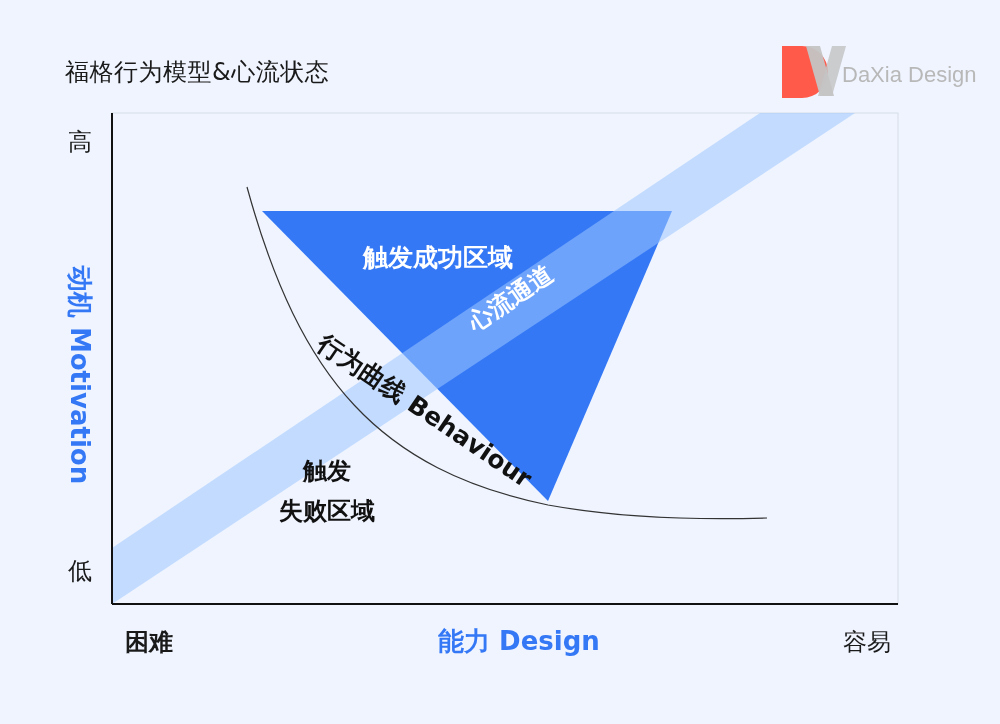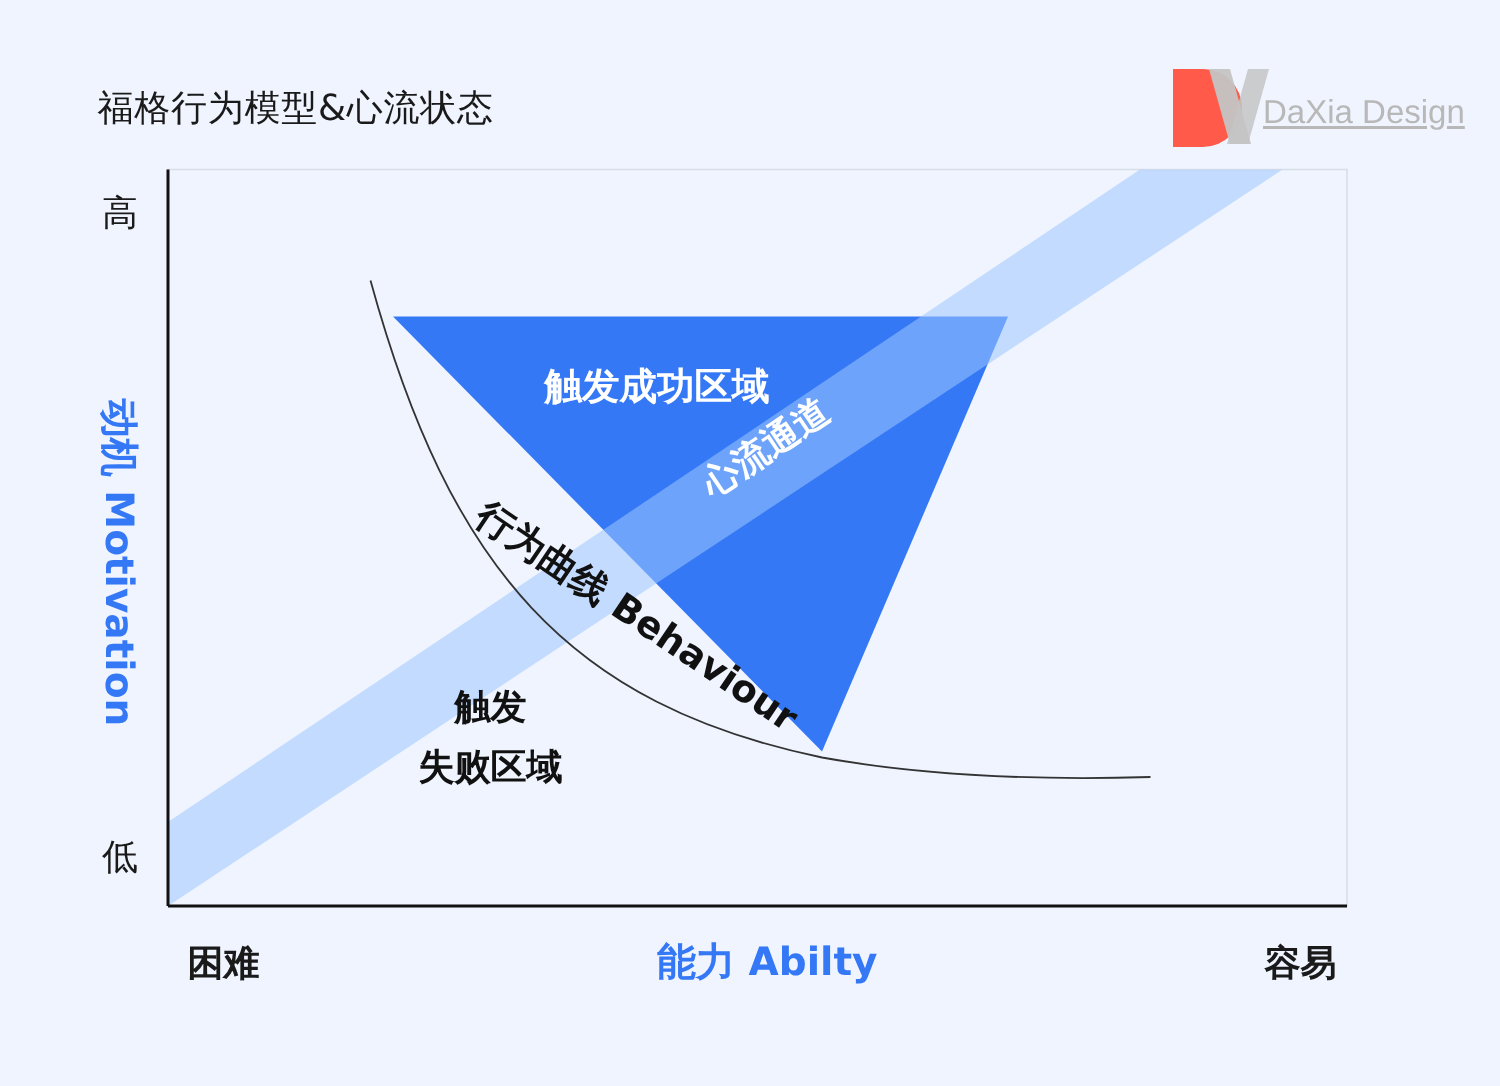--- a/index.html
+++ b/index.html
@@ -1,19 +1,19 @@
 <!DOCTYPE html>
 <html><head>
 <meta charset="utf-8">
 <style>
   html, body { margin:0; padding:0; }
   body { width:1000px; height:724px; background:#eff4ff; position:relative; overflow:hidden; font-family:"DejaVu Sans","Liberation Sans",sans-serif; }
   .title { position:absolute; left:53px; top:56px; font-size:24px; font-weight:normal; color:#1a1a1a; letter-spacing:0.5px;margin-left:12px; }
   .logo { position:absolute; left:780px; top:44px; width:200px; height:56px; }
-  .logo-text { position:absolute; left:842px; top:62px; font-size:22px; color:#b8b8b8; font-family:"Liberation Sans",sans-serif;text-decoration:underline; }
+  .logo-text { position:absolute; left:842px; top:62px; font-size:22px; color:#b8b8b8; font-family:"Liberation Sans",sans-serif; }
   svg.chart { position:absolute; left:0; top:0; }
   .lbl { position:absolute; font-size:24px; color:#1a1a1a; }
   .axis-blue { color:#3478f6; font-weight:bold; font-size:26px; }
   .ylabel { position:absolute; left:79px; top:375px; transform:translate(-50%,-50%) rotate(90deg); white-space:nowrap; }
 </style>
 </head>
 <body>
 
 <div class="title">福格行为模型&amp;心流状态</div>
 
@@ -43,14 +43,14 @@
   <text transform="translate(515,305) rotate(-34)" font-size="24" font-weight="bold" fill="#ffffff" text-anchor="middle" font-family="DejaVu Sans, sans-serif">心流通道</text>
   <text transform="translate(420,418) rotate(34)" font-size="25" font-weight="bold" fill="#111" text-anchor="middle" font-family="DejaVu Sans, sans-serif">行为曲线 Behaviour</text>
   <text x="327" y="479" font-size="24" font-weight="bold" fill="#111" text-anchor="middle" font-family="DejaVu Sans, sans-serif">触发</text>
   <text x="327" y="519" font-size="24" font-weight="bold" fill="#111" text-anchor="middle" font-family="DejaVu Sans, sans-serif">失败区域</text>
 </svg>
 
 <div class="lbl" style="left:68px; top:126px;">高</div>
 <div class="lbl" style="left:68px; top:555px;">低</div>
 <div class="lbl axis-blue ylabel">动机 Motivation</div>
 <div class="lbl" style="left:125px; top:626px;font-weight:bold;">困难</div>
-<div class="lbl axis-blue" style="left:438px; top:624px;">能力 Abilty</div>
-<div class="lbl" style="left:843px; top:626px;font-weight:bold;">容易</div>
+<div class="lbl axis-blue" style="left:438px; top:624px;">能力 Design</div>
+<div class="lbl" style="left:843px; top:626px;">容易</div>
 
 </body></html>

